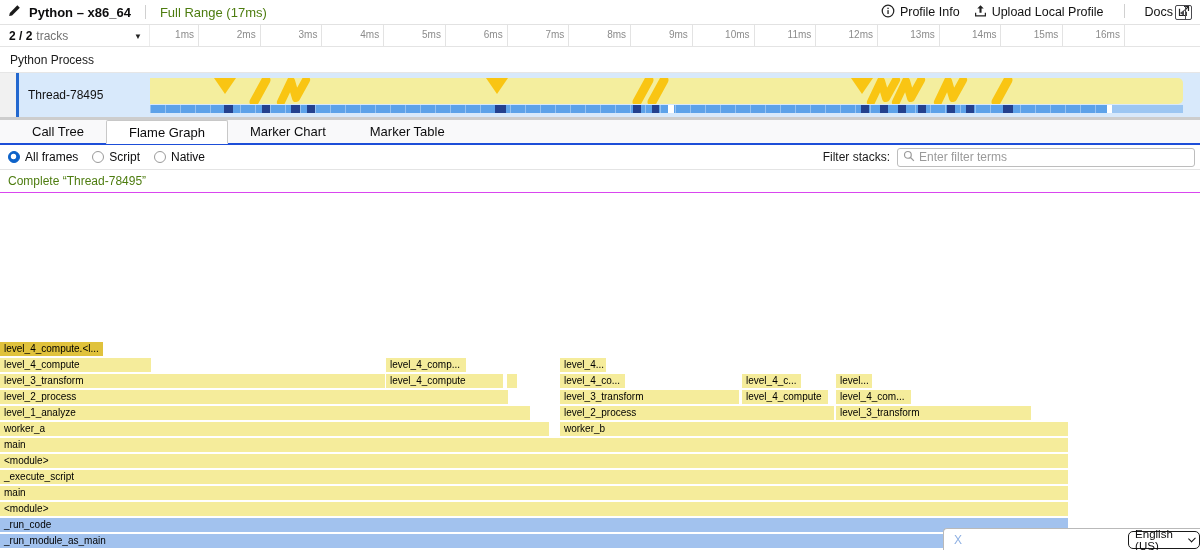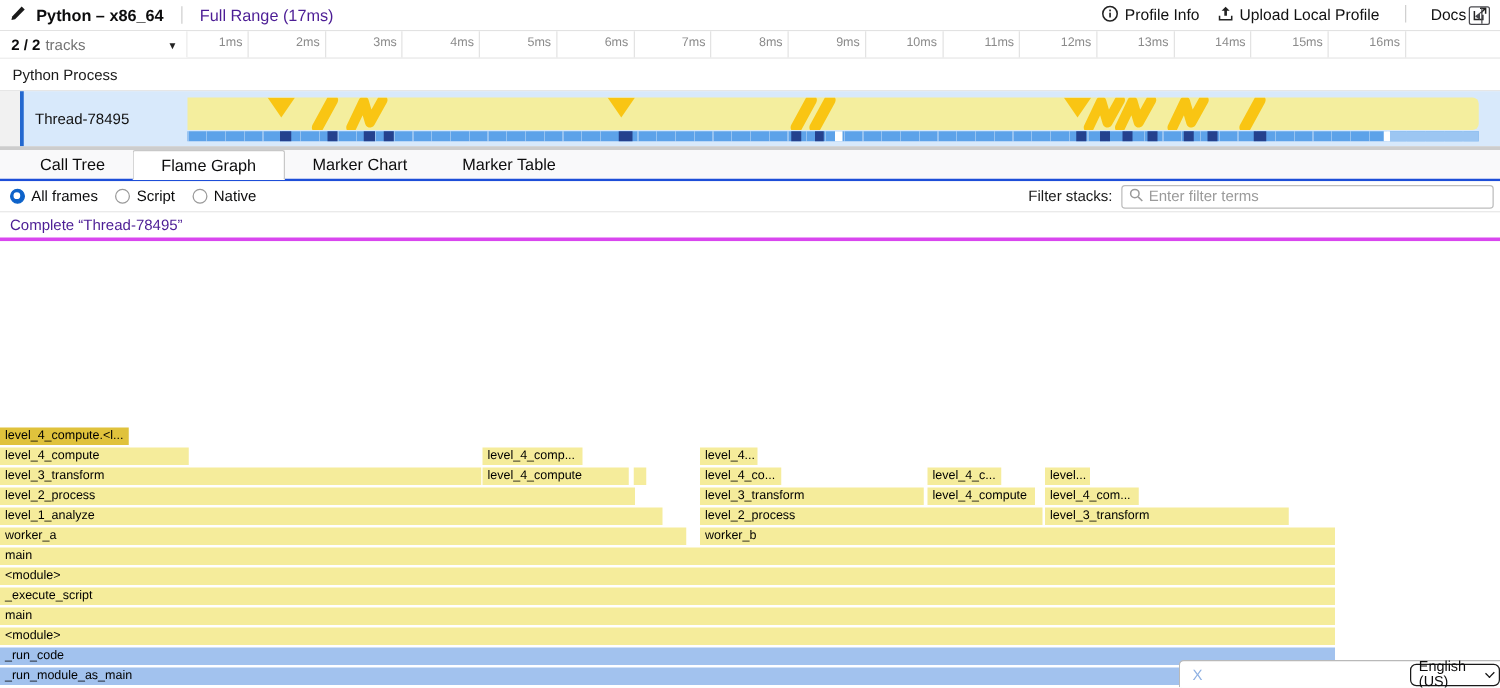--- a/index.html
+++ b/index.html
@@ -6,21 +6,21 @@
   html,body { width:1200px; height:550px; overflow:hidden; }
   body { font-family:"Liberation Sans", sans-serif; background:#fff; color:#0c0c0d; position:relative; }
   .app { position:absolute; inset:0; background:#f5f5f5; }
 
   
   .hdr { position:absolute; left:0; top:0; width:1200px; height:25px; background:#fff;
          border-bottom:1px solid #e2e2e2; display:flex; align-items:center; font-size:13px; }
   .hdr-left { display:flex; align-items:center; gap:8px; padding-left:8px; }
   .hdr-title { font-weight:bold; }
   .vsep { width:1px; height:14px; background:#d0d0d0; margin:0 6px; }
-  .link { color:#4c1d95; cursor:pointer; }
+  .link { color:#4d7c0f; cursor:pointer; }
   .hdr-right { margin-left:auto; display:flex; gap:14px; padding-right:10px; }
   .hdr-btn { display:flex; align-items:center; gap:5px; font-size:12.5px; color:#111; cursor:pointer; }
   .icon-svg { display:inline-block; }
 
   
   .tracks-hdr { position:absolute; left:0; top:25px; width:1200px; height:22px; background:#fff;
                 border-bottom:1px solid #e4e4e4; }
   .tracks-count { position:absolute; left:0; top:0; width:150px; height:100%; display:flex;
                   align-items:center; padding-left:9px; font-size:12px; border-right:1px solid #ececec; }
   .tracks-count b { font-weight:bold; margin-right:4px; }
@@ -71,21 +71,21 @@
   .filter-right { margin-left:auto; display:flex; align-items:center; gap:7px; padding-right:5px; }
   .filter-label { color:#1a1a1a; }
   .search-box { width:298px; height:19px; border:1px solid #bdbdbd; border-radius:3px; background:#fff;
                 display:flex; align-items:center; padding:0 5px; gap:4px; }
   .search-box input { border:none; outline:none; flex:1; font-size:12px; color:#333;
                 font-family:"Liberation Sans", sans-serif; background:transparent; }
   .search-box input::placeholder { color:#9a9a9a; }
 
   
   .crumb-row { position:absolute; left:0; top:170px; width:1200px; height:23px; background:#fff;
-               border-bottom:3px solid #d946ef; display:flex; align-items:center; padding-left:8px; font-size:12px; }
+               border-bottom:1px solid #d946ef; display:flex; align-items:center; padding-left:8px; font-size:12px; }
 
   
   .flame-canvas { position:absolute; left:0; top:193px; width:1200px; height:357px; background:#fff; }
   .flame-row { position:absolute; left:0; height:14px; width:1200px; }
   .flame-block { position:absolute; top:0; height:14px; background:#f5ec9b; font-size:10px; line-height:14px;
                  color:#000; padding-left:4px; overflow:hidden; white-space:nowrap; cursor:pointer; }
   .flame-block.py { background:#a2c2ee; }
   .flame-block.selected { background:#e0c23c; }
 
   

